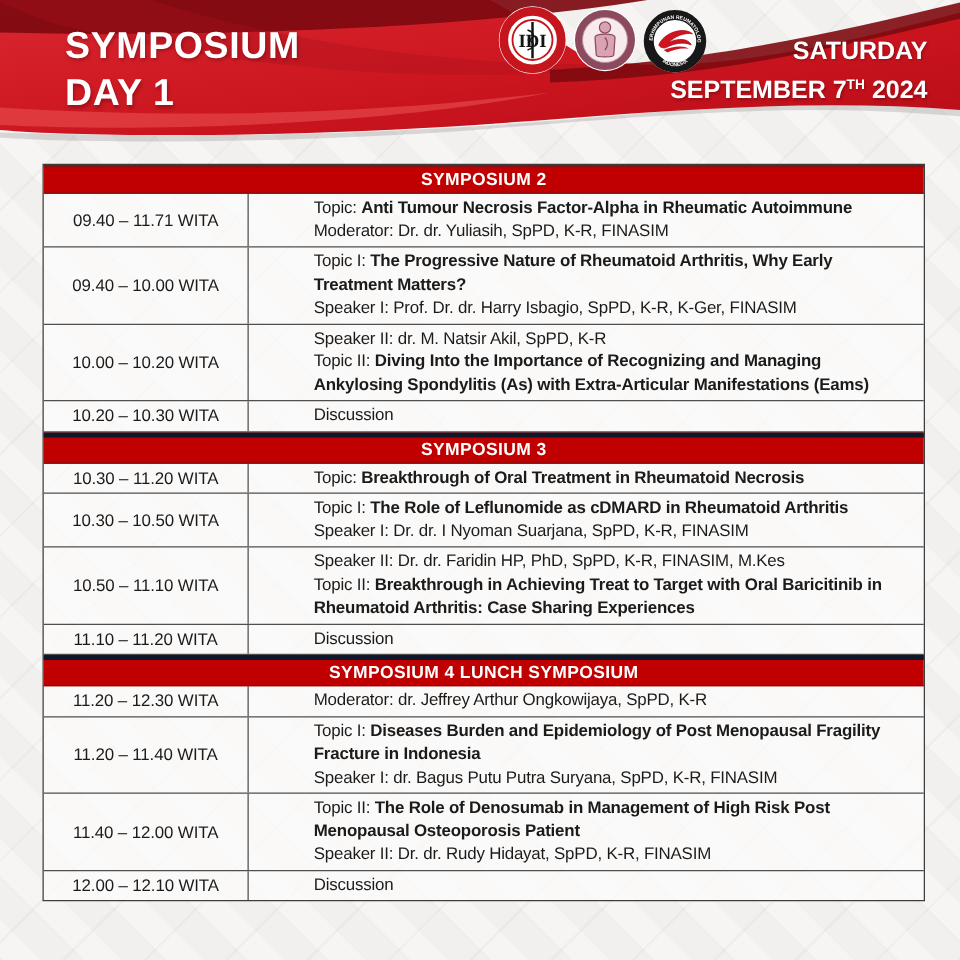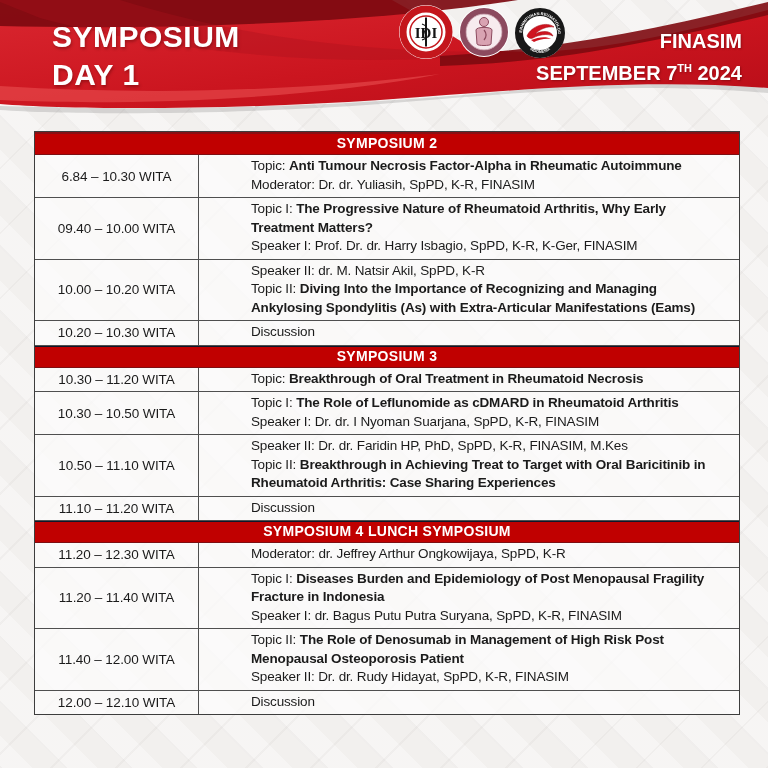--- a/index.html
+++ b/index.html
@@ -36,21 +36,21 @@
   
   .schedule{
     position:absolute;left:34px;top:131px;width:706px;
     border:1px solid var(--table-border);
     background:rgba(252,252,252,.72);
     box-sizing:border-box;
   }
   .section-header{
     background:var(--band-red);color:#fff;text-align:center;font-weight:bold;
     font-size:14px;line-height:17px;padding:1px 0 2px 0;
-    border-top:1px solid #0f172a;border-bottom:1px solid #7e0e12;
+    border-top:4px solid #0f172a;border-bottom:1px solid #7e0e12;
     letter-spacing:.3px;
   }
   .section-header:first-child{border-top:2px solid #8a1014;text-align:center;}
   .srow{display:flex;border-bottom:1px solid var(--row-border);}
   .srow:last-child{border-bottom:none;}
   .time-cell{
     flex:0 0 164px;width:164px;box-sizing:border-box;
     border-right:1px solid var(--row-border);
     display:flex;align-items:center;justify-content:center;
     font-size:13.5px;color:var(--text);text-align:center;padding:2px 4px;
@@ -85,21 +85,21 @@
 
     <path d="M0,86 C160,96 310,90 440,74 C310,100 120,106 0,100 Z" fill="#ef5a5a" opacity="0.5"></path>
   </svg>
 
   <div class="title-block">
     <div>SYMPOSIUM</div>
     <div>DAY 1</div>
   </div>
 
   <div class="date-block">
-    <div>FINASIM</div>
+    <div>SATURDAY</div>
     <div><span>SEPTEMBER 7</span><sup>TH</sup> <span>2024</span></div>
   </div>
 
   <div class="logos">
 
     <svg class="logo" width="56" height="56" viewBox="0 0 56 56">
       <circle cx="28" cy="28" r="27" fill="#ffffff"></circle>
       <circle cx="28" cy="28" r="23" fill="#ffffff" stroke="#c4161c" stroke-width="7"></circle>
       <circle cx="28" cy="28" r="16" fill="#ffffff" stroke="#c4161c" stroke-width="1.5"></circle>
       <text x="28" y="33.5" text-anchor="middle" font-family="Liberation Serif, serif" font-size="15" font-weight="bold" fill="#141414">IDI</text>
@@ -131,21 +131,21 @@
       </text>
       <path d="M13,29 C17,19 33,14 40,20 C33,19 26,22 21,27 C29,23 37,24 39,29 C33,26 24,28 19,31 C17,32 14,31 13,29 Z" fill="#cf1420" stroke="#a50e16" stroke-width="0.6"></path>
       <path d="M17,33 C24,30 33,29 37,32 C31,31 24,33 20,35 Z" fill="#cf1420"></path>
     </svg>
   </div>
 </div>
 
 <div class="schedule" id="schedule">
     <div class="section-header">SYMPOSIUM 2</div>
     <div class="srow">
-      <div class="time-cell">6.84 – 10.30 WITA</div>
+      <div class="time-cell">09.40 – 11.71 WITA</div>
       <div class="content-cell">
         <div class="line"><span class="plain">Topic: </span><span class="bold">Anti Tumour Necrosis Factor-Alpha in Rheumatic Autoimmune</span></div>
         <div class="line"><span class="plain">Moderator: Dr. dr. Yuliasih, SpPD, K-R, FINASIM</span></div>
       </div>
     </div>
     <div class="srow">
       <div class="time-cell">09.40 – 10.00 WITA</div>
       <div class="content-cell">
         <div class="line"><span class="plain">Topic I: </span><span class="bold">The Progressive Nature of Rheumatoid Arthritis, Why Early Treatment Matters?</span></div>
         <div class="line"><span class="plain">Speaker I: Prof. Dr. dr. Harry Isbagio, SpPD, K-R, K-Ger, FINASIM</span></div>

